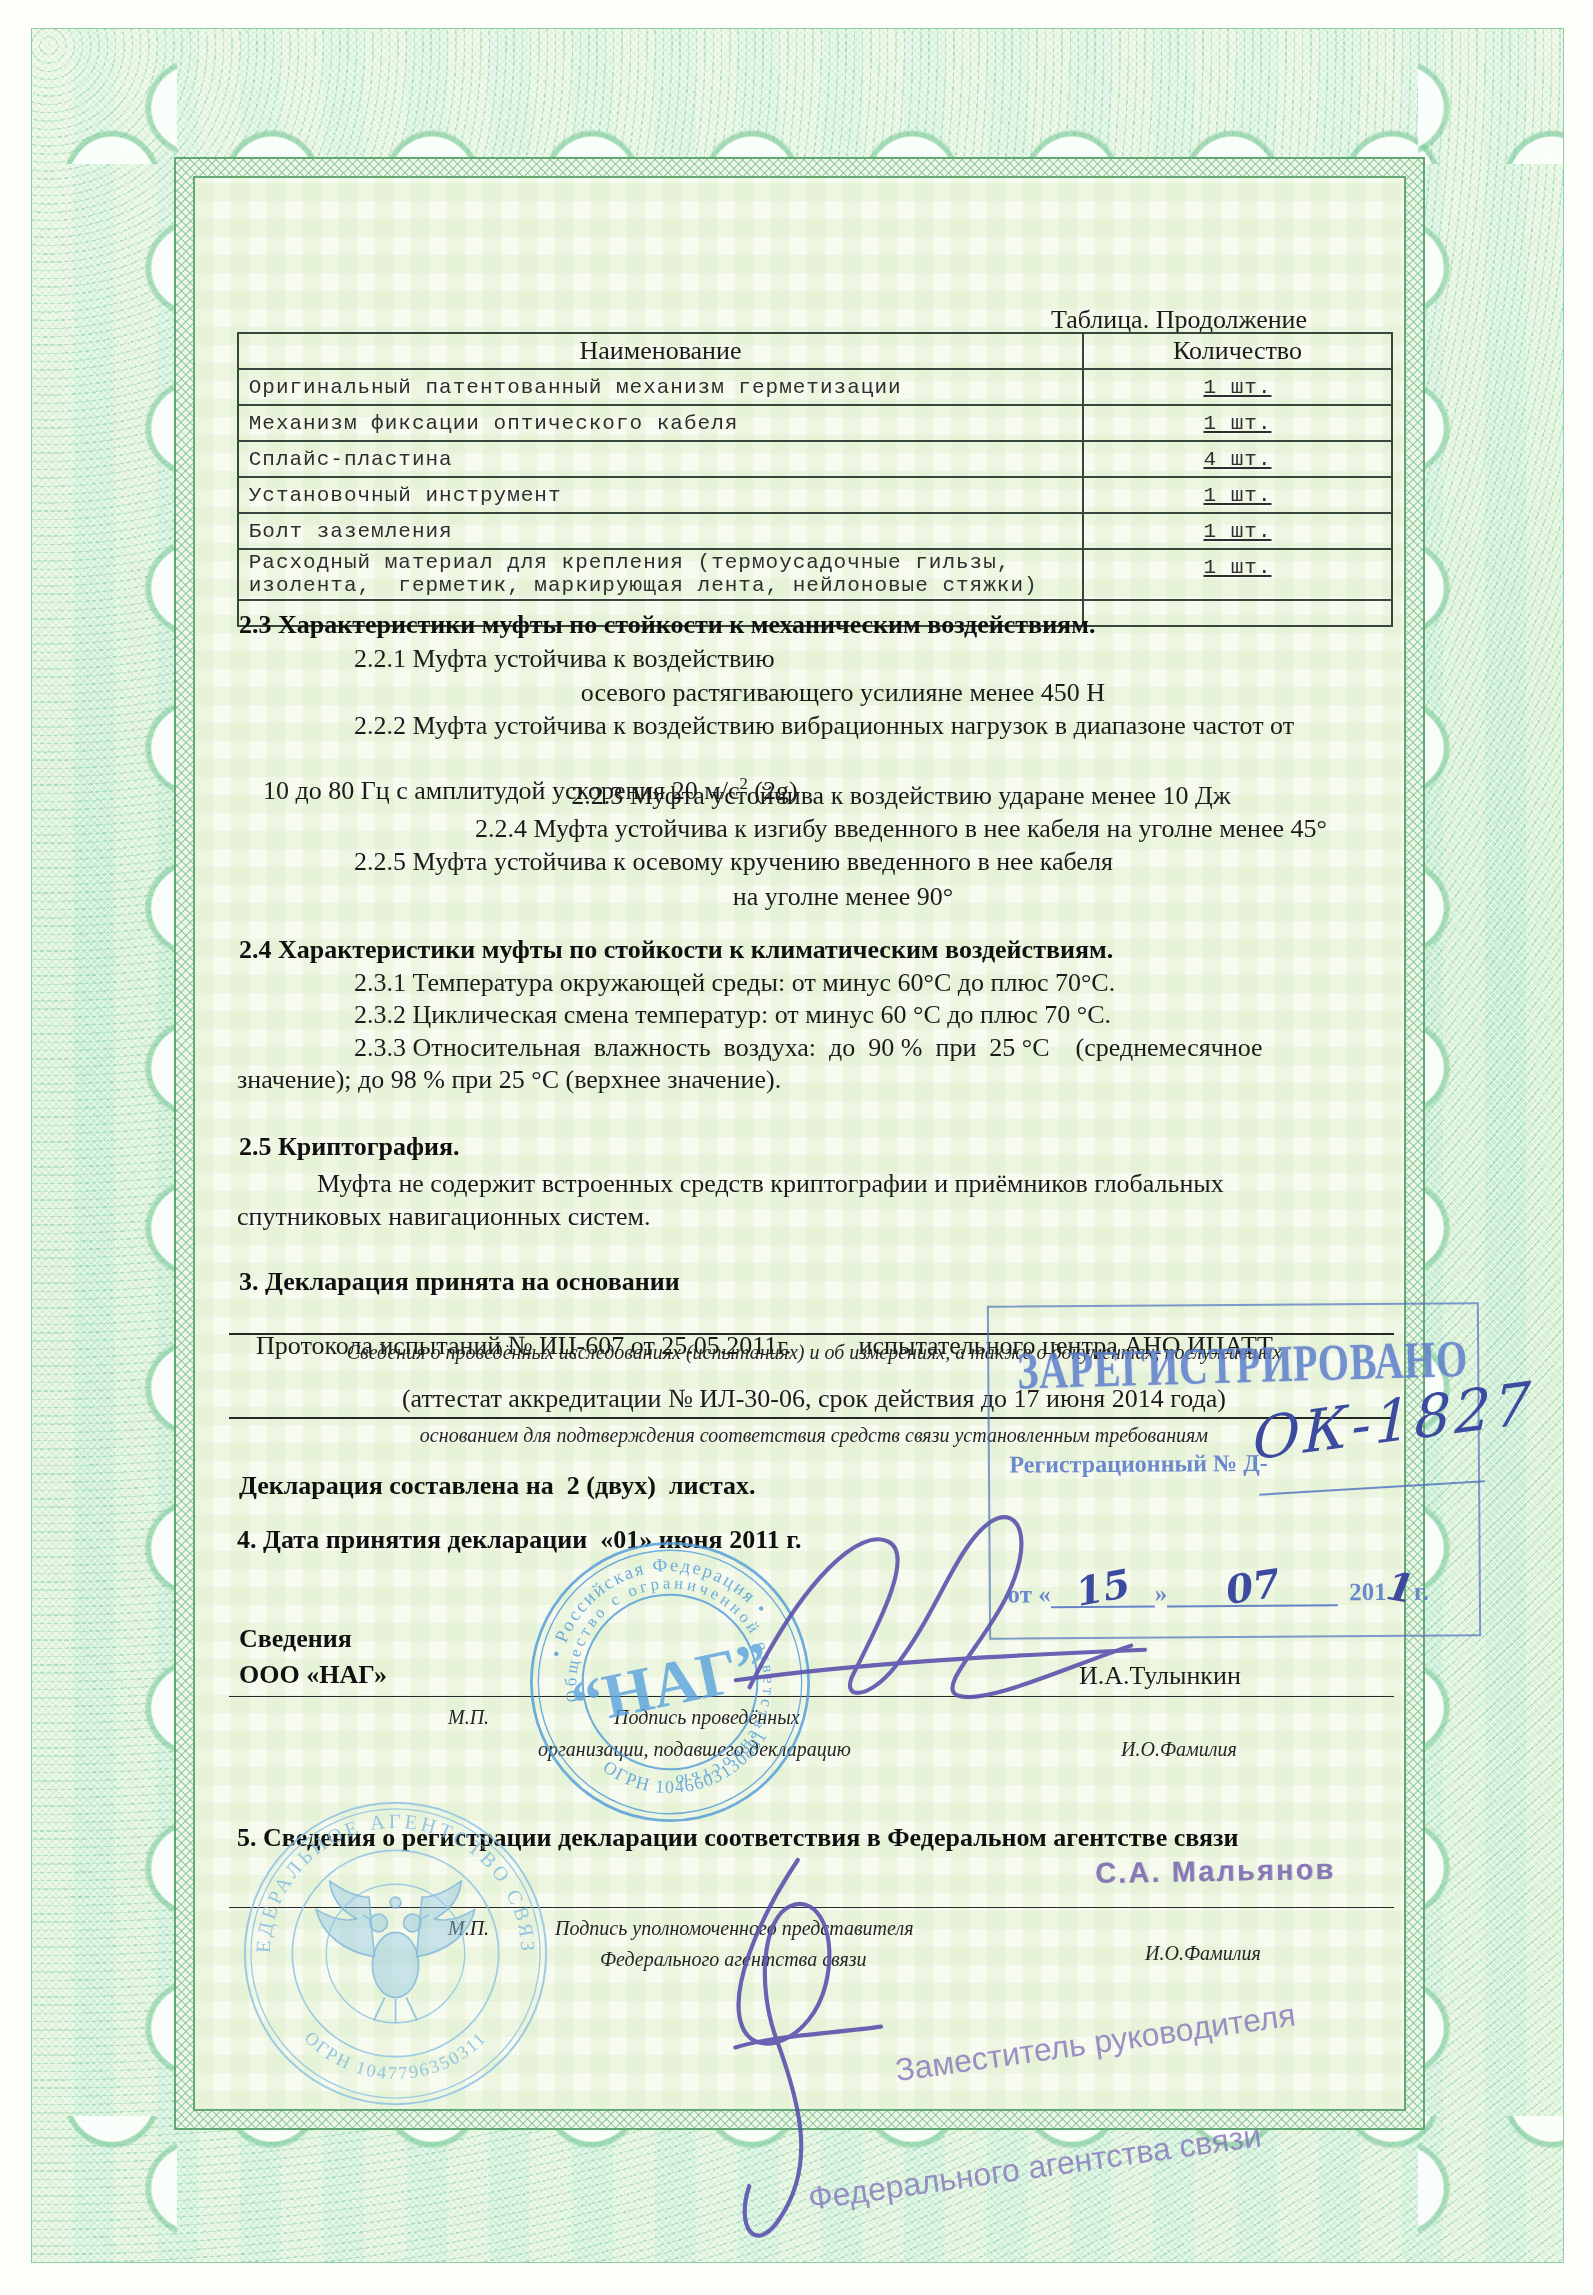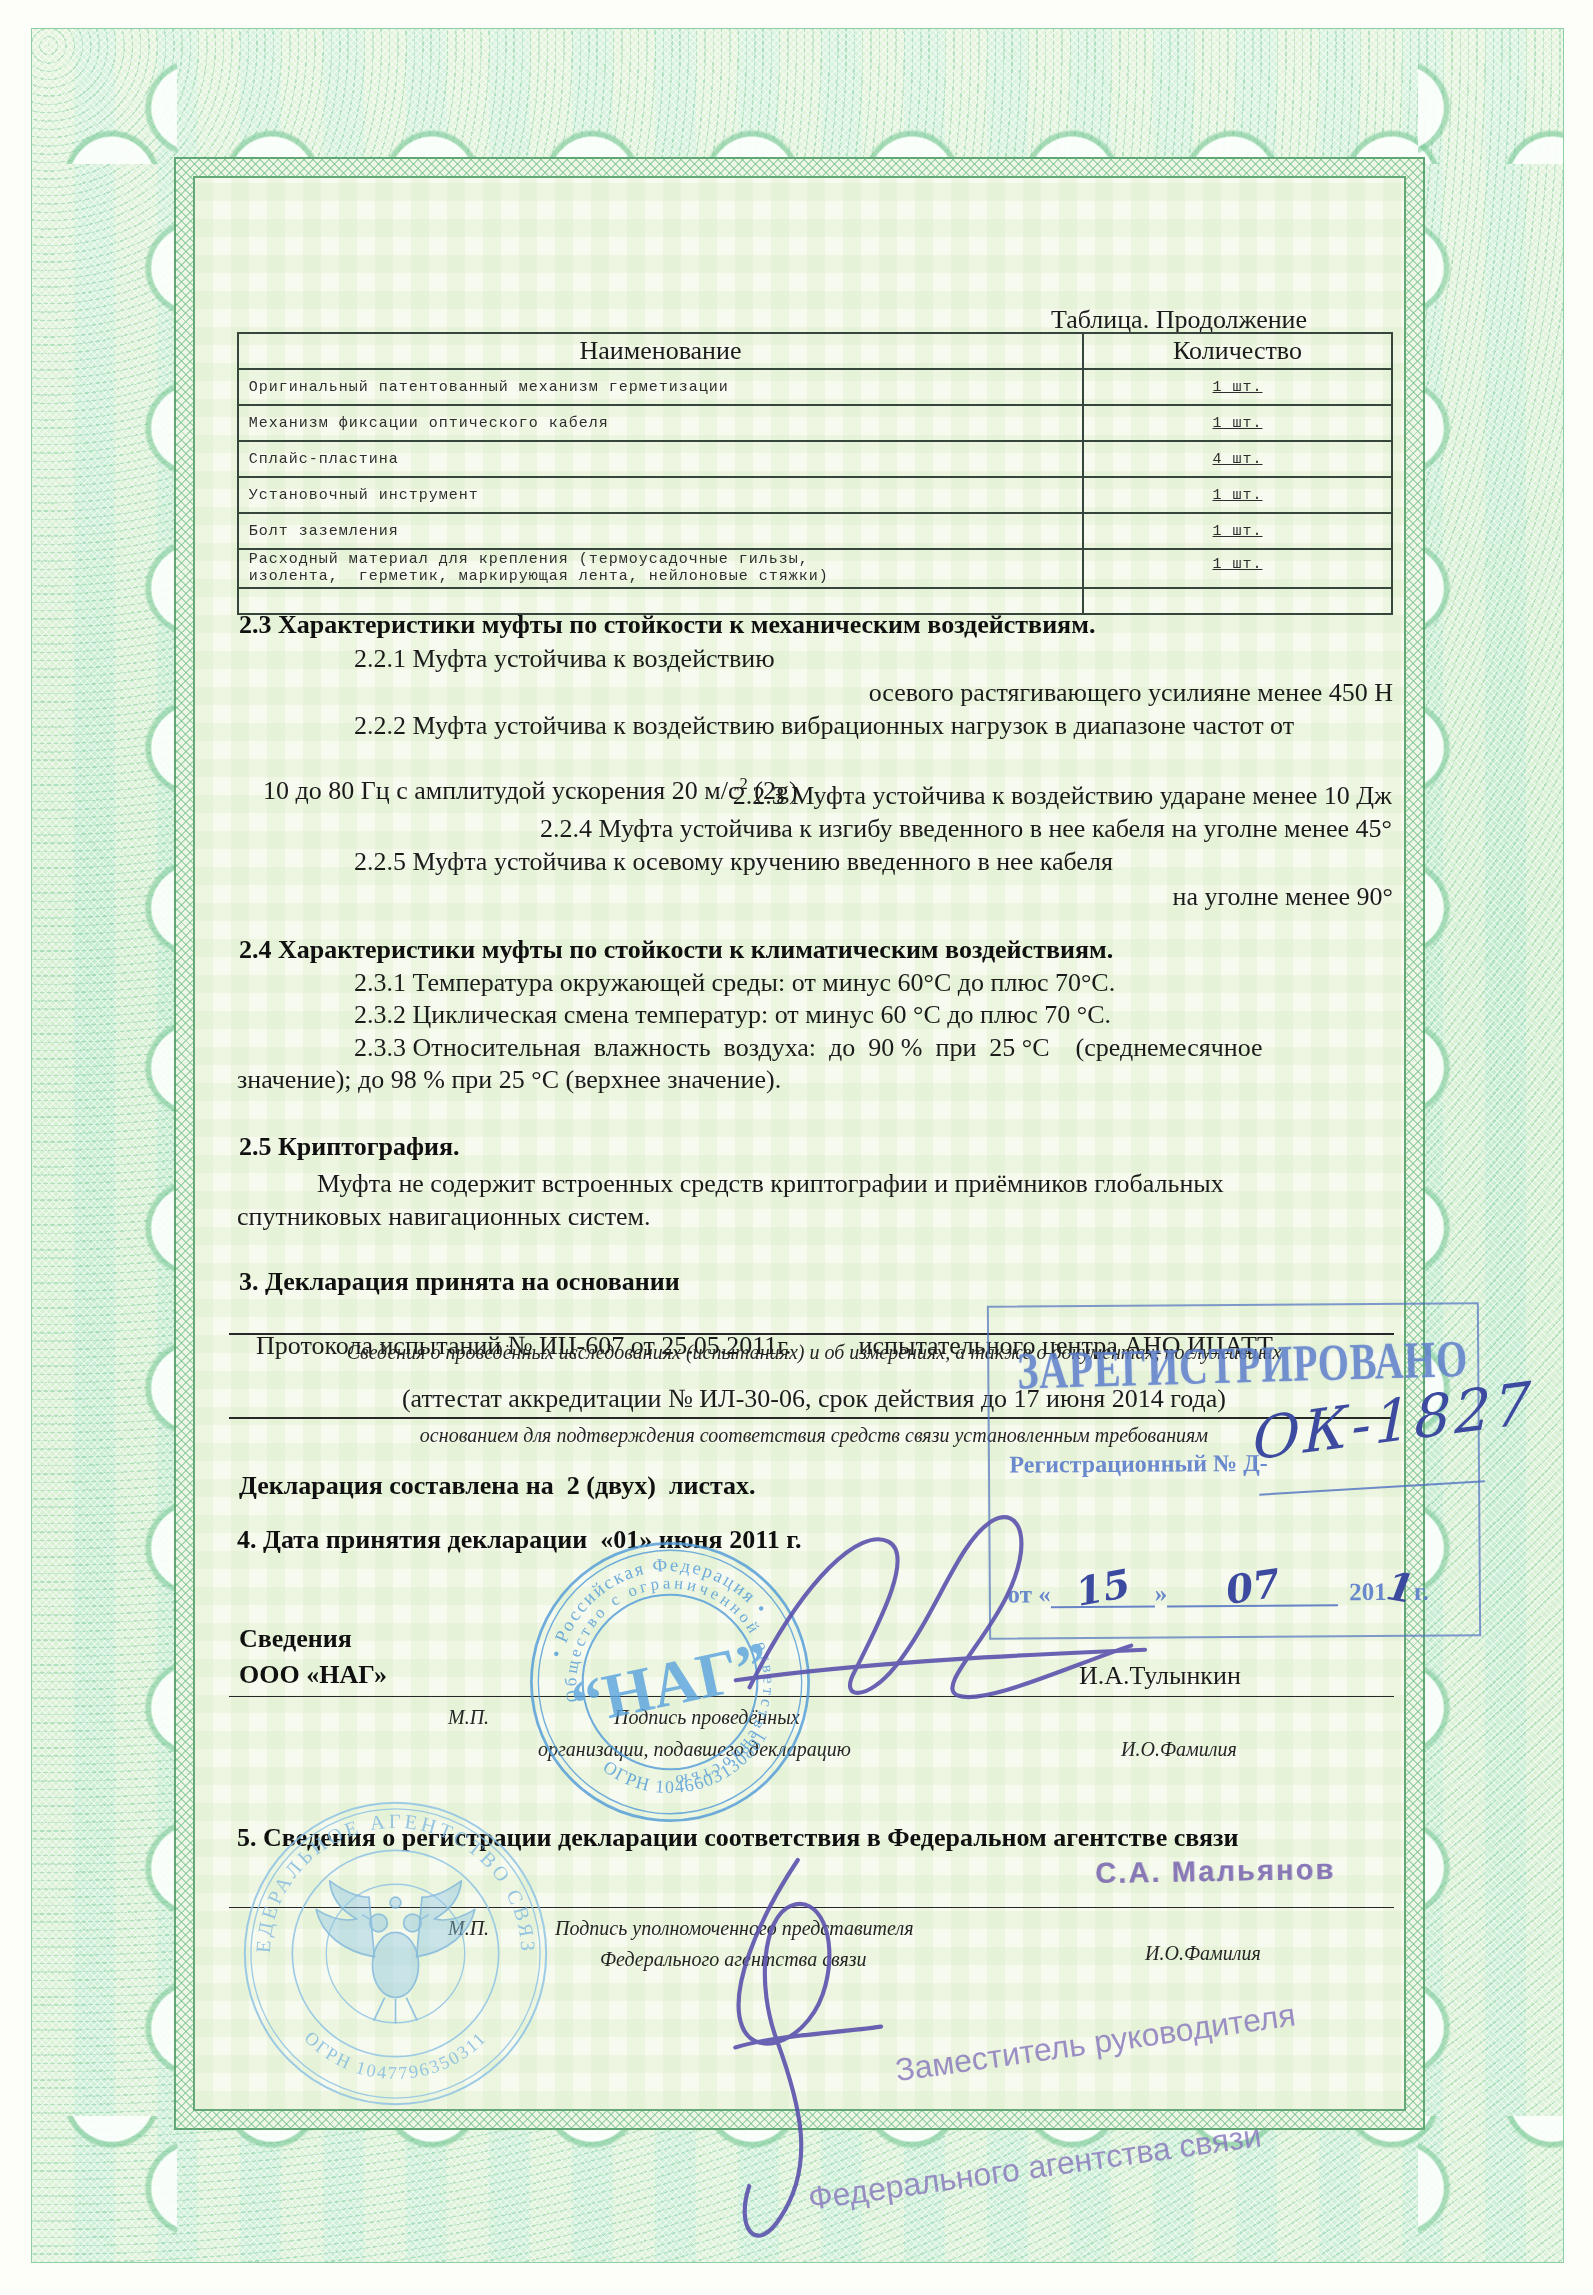--- a/index.html
+++ b/index.html
@@ -34,30 +34,30 @@
       repeating-linear-gradient(-45deg, rgba(110,190,135,.55) 0 1.4px, rgba(255,255,255,0) 1.4px 6.2px),
       #eef6e6;}
   .content-panel{position:absolute;inset:16.7px;border:2.1px solid rgba(85,160,107,.9);
     background:
       repeating-linear-gradient(90deg, rgba(196,228,176,.20) 0 18px, rgba(255,255,255,0) 18px 36px),
       repeating-linear-gradient(0deg, rgba(196,228,176,.20) 0 18px, rgba(255,255,255,0) 18px 36px),
       #f7faee;}
   
   .t{position:absolute;font-size:26px;line-height:1.2;white-space:pre-wrap;z-index:5;}
   .b{font-weight:700;font-size:26px;color:#101010;}
-  .row{display:flex;justify-content:flex-end;}
+  .row{display:flex;justify-content:center;margin-left:28px;}
   .cap{position:absolute;font-style:italic;font-size:20px;color:#252525;z-index:5;white-space:pre;}
   .capc{text-align:center;white-space:normal;}
   .rule{position:absolute;height:0;border-top:2.1px solid #272727;z-index:4;}
   sup{font-size:16.7px;}
   
   .doc-table{position:absolute;left:237px;top:332px;width:1156px;z-index:5;border-collapse:collapse;}
   .doc-table td,.doc-table th{border:2.1px solid #37463c;vertical-align:middle;}
   .doc-table th{font-family:"Liberation Serif",serif;font-weight:400;font-size:26px;text-align:center;height:32px;}
-  .doc-table td{font-family:"Liberation Mono","DejaVu Sans Mono",monospace;font-size:15px;letter-spacing:1px;color:#2e2e2e;height:28px;padding:1.4px 7px 1.4px 9.7px;white-space:pre-wrap;}
+  .doc-table td{font-family:"Liberation Mono","DejaVu Sans Mono",monospace;font-size:21px;letter-spacing:1px;color:#2e2e2e;height:28px;padding:1.4px 7px 1.4px 9.7px;white-space:pre-wrap;}
   .doc-table td.qty{text-align:center;padding:3px;text-decoration:underline;}
   .doc-table tr.spacer td{height:21px;}
   .col-name{width:841px;}
   
   .reg-stamp{position:absolute;left:988px;top:1304px;width:488px;height:330px;z-index:7;
     border:2.8px solid rgba(78,112,192,.7);transform:rotate(-.4deg);color:rgba(86,122,200,.88);}
   .reg-title{position:absolute;left:28px;top:40px;font-weight:700;font-size:40px;letter-spacing:0.7px;
     transform:rotate(-1.2deg) scaleY(1.3);transform-origin:left;color:rgba(95,128,202,.8);text-shadow:0 0 1.4px rgba(95,128,202,.35);}
   .reg-label{position:absolute;left:19.4px;top:144px;font-weight:700;font-size:24px;}
   .ink{font-style:italic;color:#3c4ba0;font-family:"DejaVu Serif",serif;}

